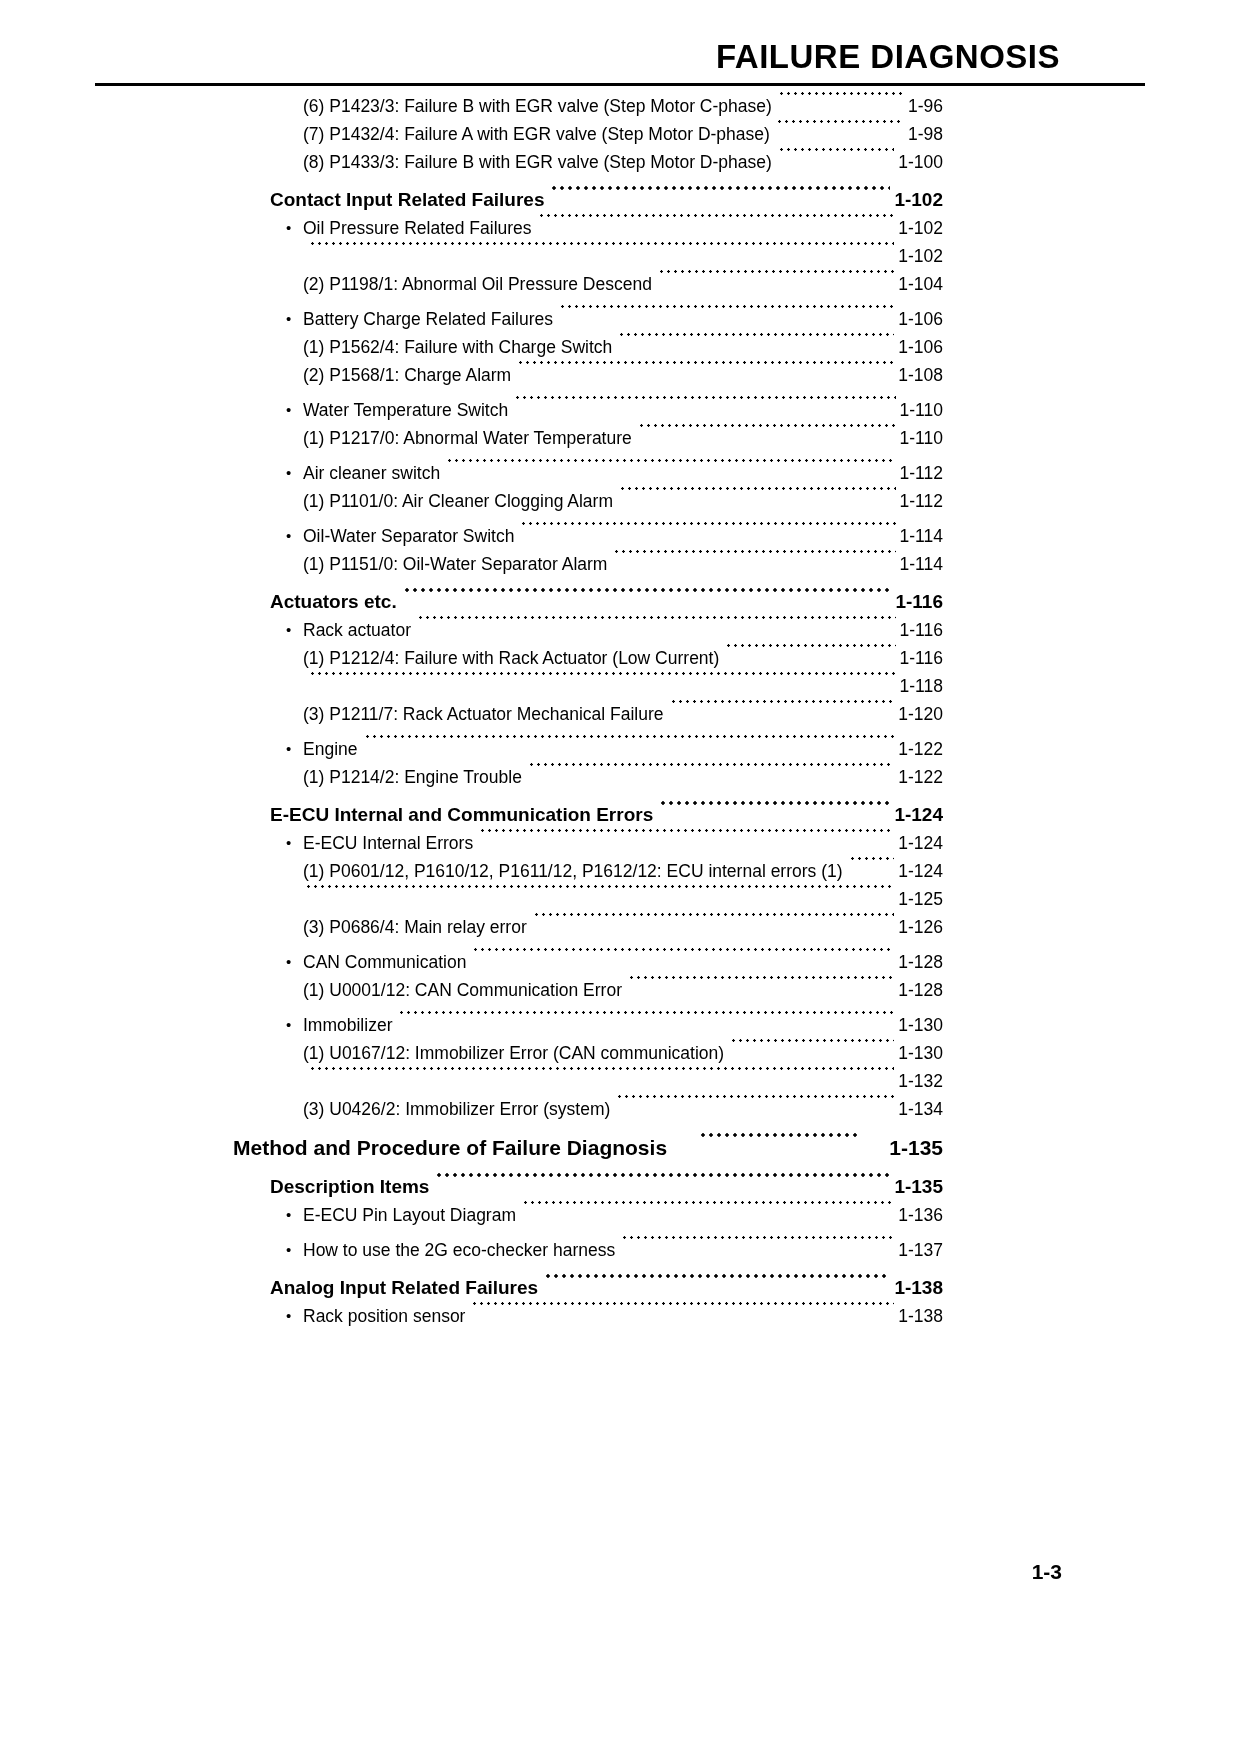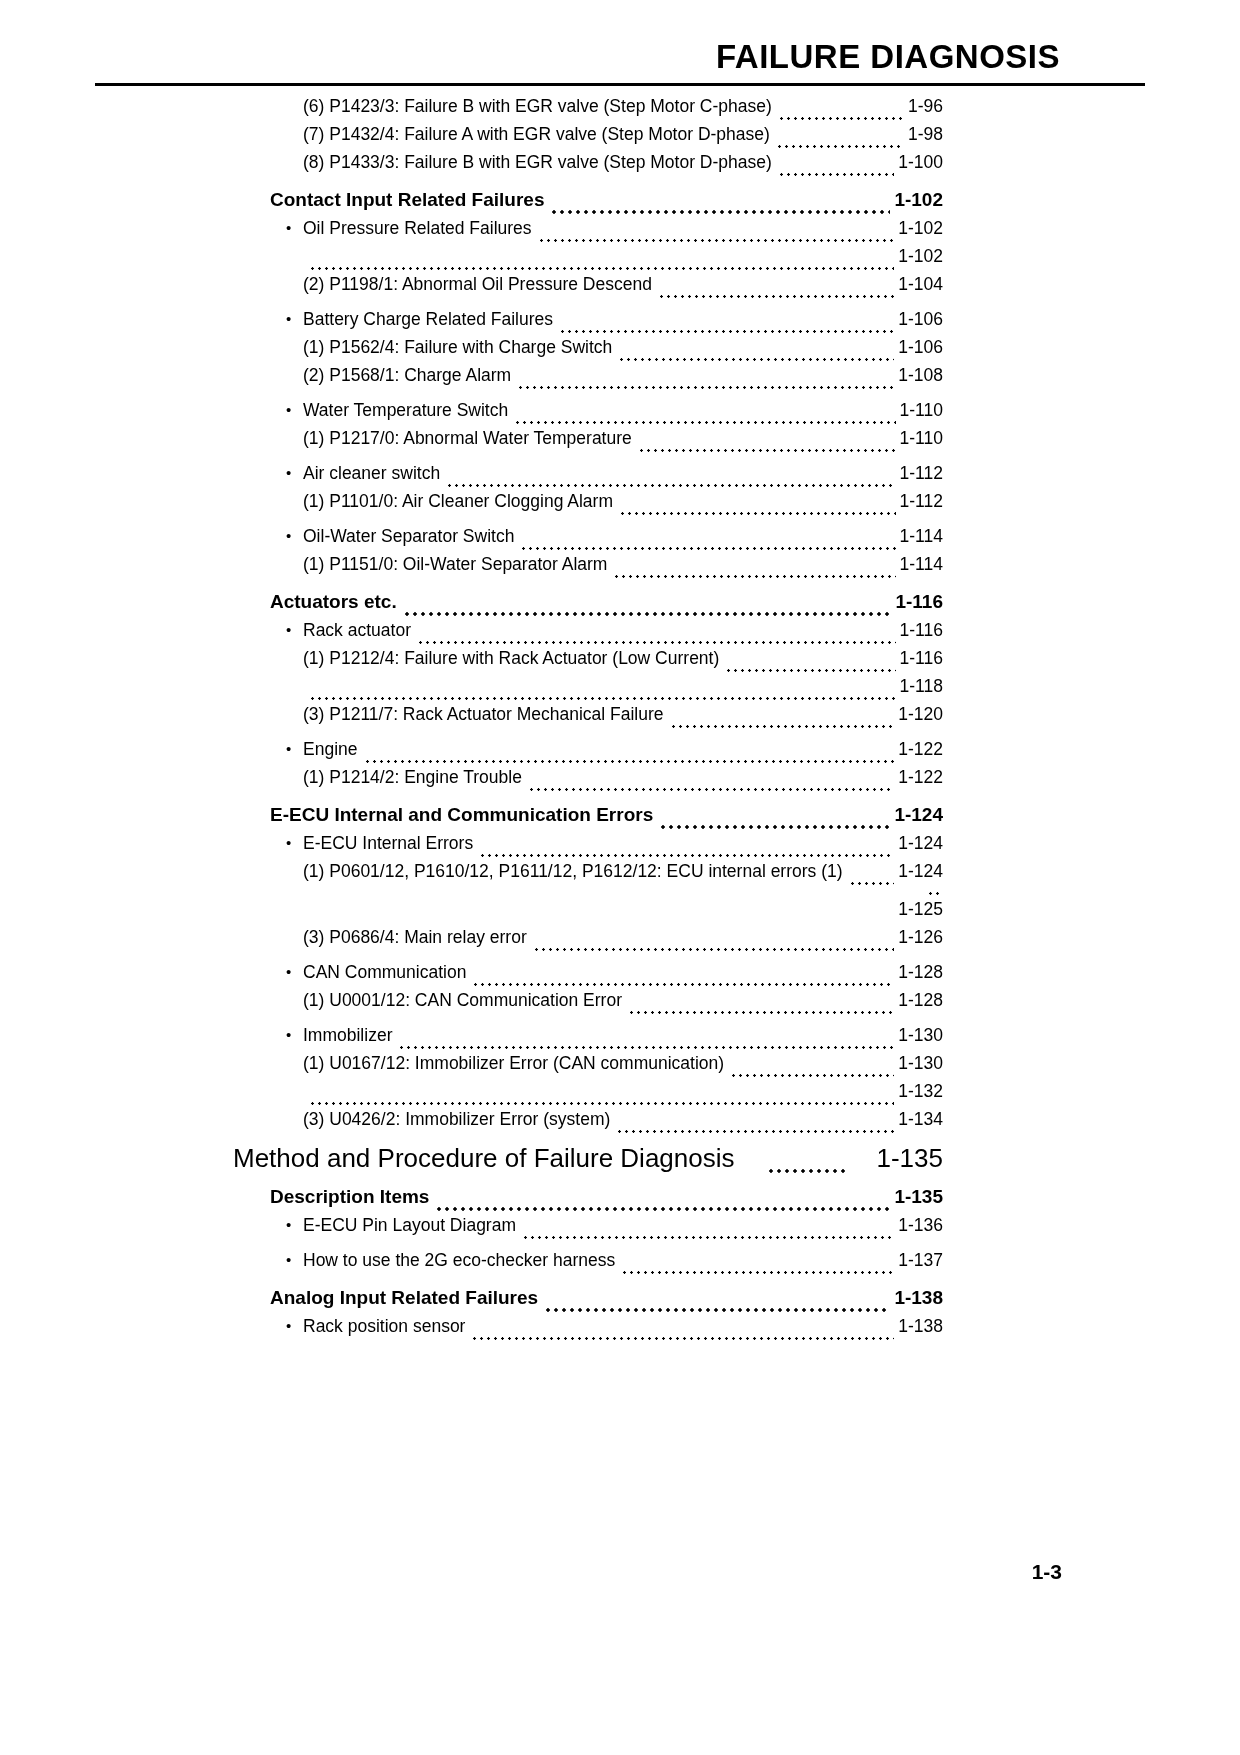--- a/index.html
+++ b/index.html
@@ -35,31 +35,31 @@
 
   
   .toc {
     position: absolute;
     top: 92px;
     left: 233px;
     width: 710px;
   }
   .toc-row {
     display: flex;
-    align-items: flex-end;
+    align-items: flex-start;
     font-size: 17.5px;
     line-height: 28px;
   }
   .toc-row.gap { margin-top: 7px; }
   .toc-row.section.gap, .toc-row.chapter.gap { margin-top: 10px; }
 
   .toc-row.chapter {
     margin-left: 0;
-    font-size: 26px;
-    font-weight: normal;
+    font-size: 21px;
+    font-weight: bold;
     line-height: 30px;
     gap: 26px;
   }
   .toc-row.section {
     margin-left: 37px;
     font-size: 19px;
     font-weight: bold;
   }
   .toc-row.bullet { margin-left: 53px; }
   .toc-row.sub { margin-left: 70px; }
@@ -81,21 +81,21 @@
     background-position: left bottom;
     background-repeat: repeat-x;
   }
   .section .leader, .chapter .leader {
     height: 4px;
     min-width: 14px;
     background-image: radial-gradient(circle, #000 1.5px, transparent 1.85px);
     background-size: 8px 4px;
   }
   .page-num { flex: 0 0 auto; white-space: nowrap; }
-  .toc-row.continuation { margin-top: 7px; flex-direction: column; }
+  .toc-row.continuation { margin-top: 0; }
   .toc-row.continuation .leader { margin-left: 2px; }
 
   
   .footer-page {
     position: absolute;
     top: 1560px;
     right: 178px;
     font-size: 21px;
     font-weight: bold;
   }

